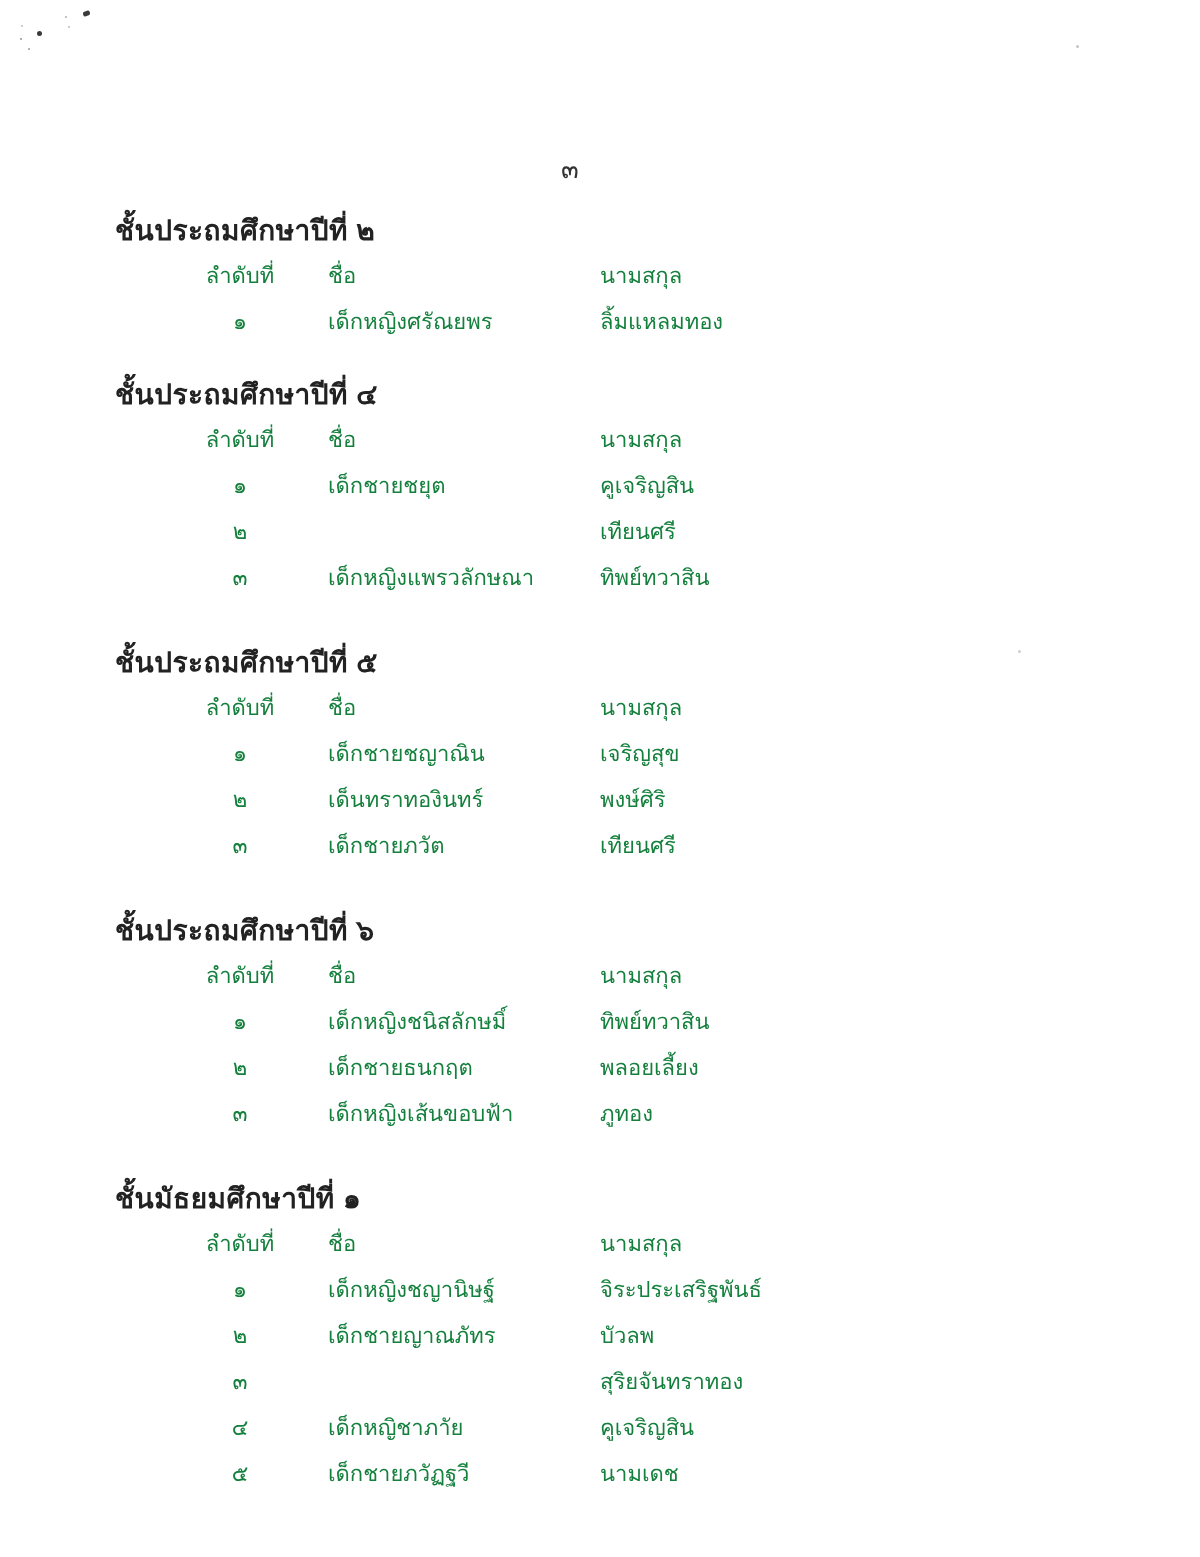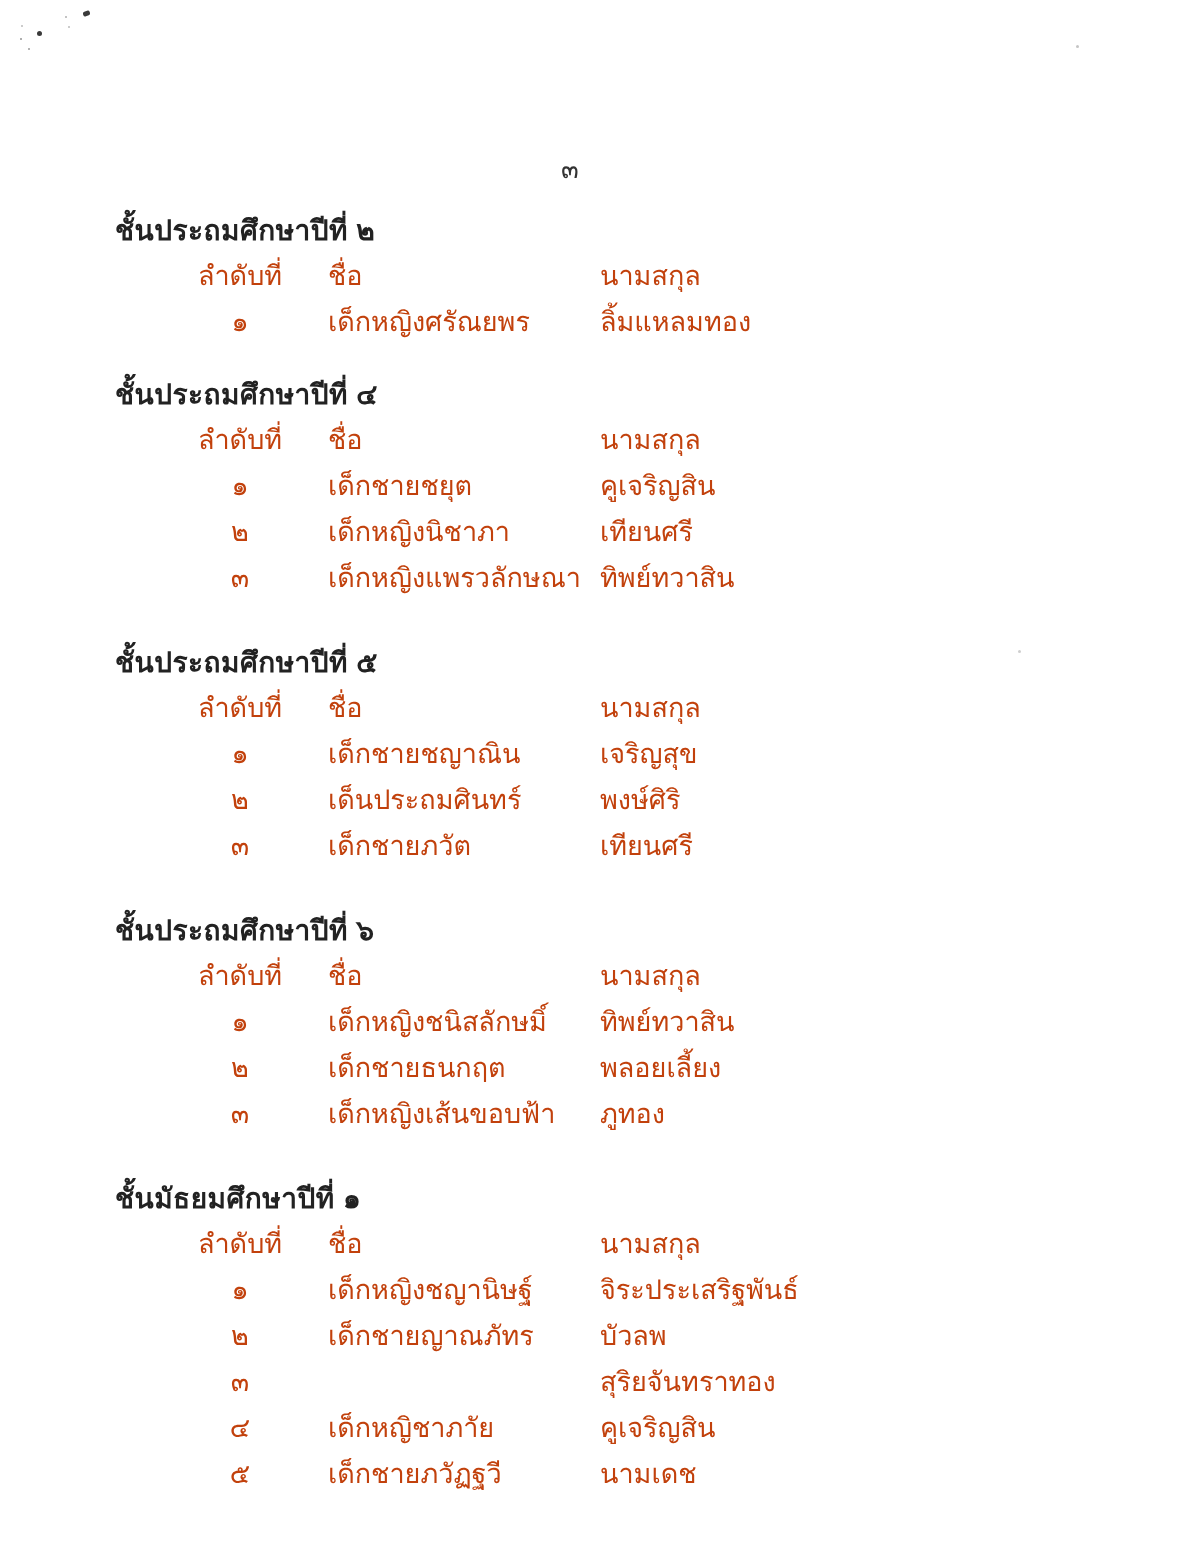--- a/index.html
+++ b/index.html
@@ -46,23 +46,23 @@
   .row {
     position: relative;
     height: 46px;
   }
   .col {
     position: absolute;
     top: 0;
     height: 46px;
     display: flex;
     align-items: center;
-    font-size: 27px;
+    font-size: 22px;
     white-space: nowrap;
-    color: #c2410c;
+    color: #15803d;
   }
   .col-order {
     left: 65px;
     width: 120px;
     justify-content: center;
     text-align: center;
   }
   .col-name  { left: 213px; }
   .col-surname { left: 485px; text-align: center; }
   
@@ -121,21 +121,20 @@
         <span class="col col-name">ชื่อ</span>
         <span class="col col-surname">นามสกุล</span>
       </div>
       <div class="row">
         <span class="col col-order">๑</span>
         <span class="col col-name">เด็กชายชยุต</span>
         <span class="col col-surname">คูเจริญสิน</span>
       </div>
       <div class="row">
         <span class="col col-order">๒</span>
-        <span class="col col-name">เด็กหญิงนิชาภา</span>
         <span class="col col-surname">เทียนศรี</span>
       </div>
       <div class="row">
         <span class="col col-order">๓</span>
         <span class="col col-name">เด็กหญิงแพรวลักษณา</span>
         <span class="col col-surname">ทิพย์ทวาสิน</span>
       </div>
     </div>
 
     <div class="section">
@@ -145,21 +144,21 @@
         <span class="col col-name">ชื่อ</span>
         <span class="col col-surname">นามสกุล</span>
       </div>
       <div class="row">
         <span class="col col-order">๑</span>
         <span class="col col-name">เด็กชายชญาณิน</span>
         <span class="col col-surname">เจริญสุข</span>
       </div>
       <div class="row">
         <span class="col col-order">๒</span>
-        <span class="col col-name">เด็นประถมศินทร์</span>
+        <span class="col col-name">เด็นทราทองินทร์</span>
         <span class="col col-surname">พงษ์ศิริ</span>
       </div>
       <div class="row">
         <span class="col col-order">๓</span>
         <span class="col col-name">เด็กชายภวัต</span>
         <span class="col col-surname">เทียนศรี</span>
       </div>
     </div>
 
     <div class="section">

